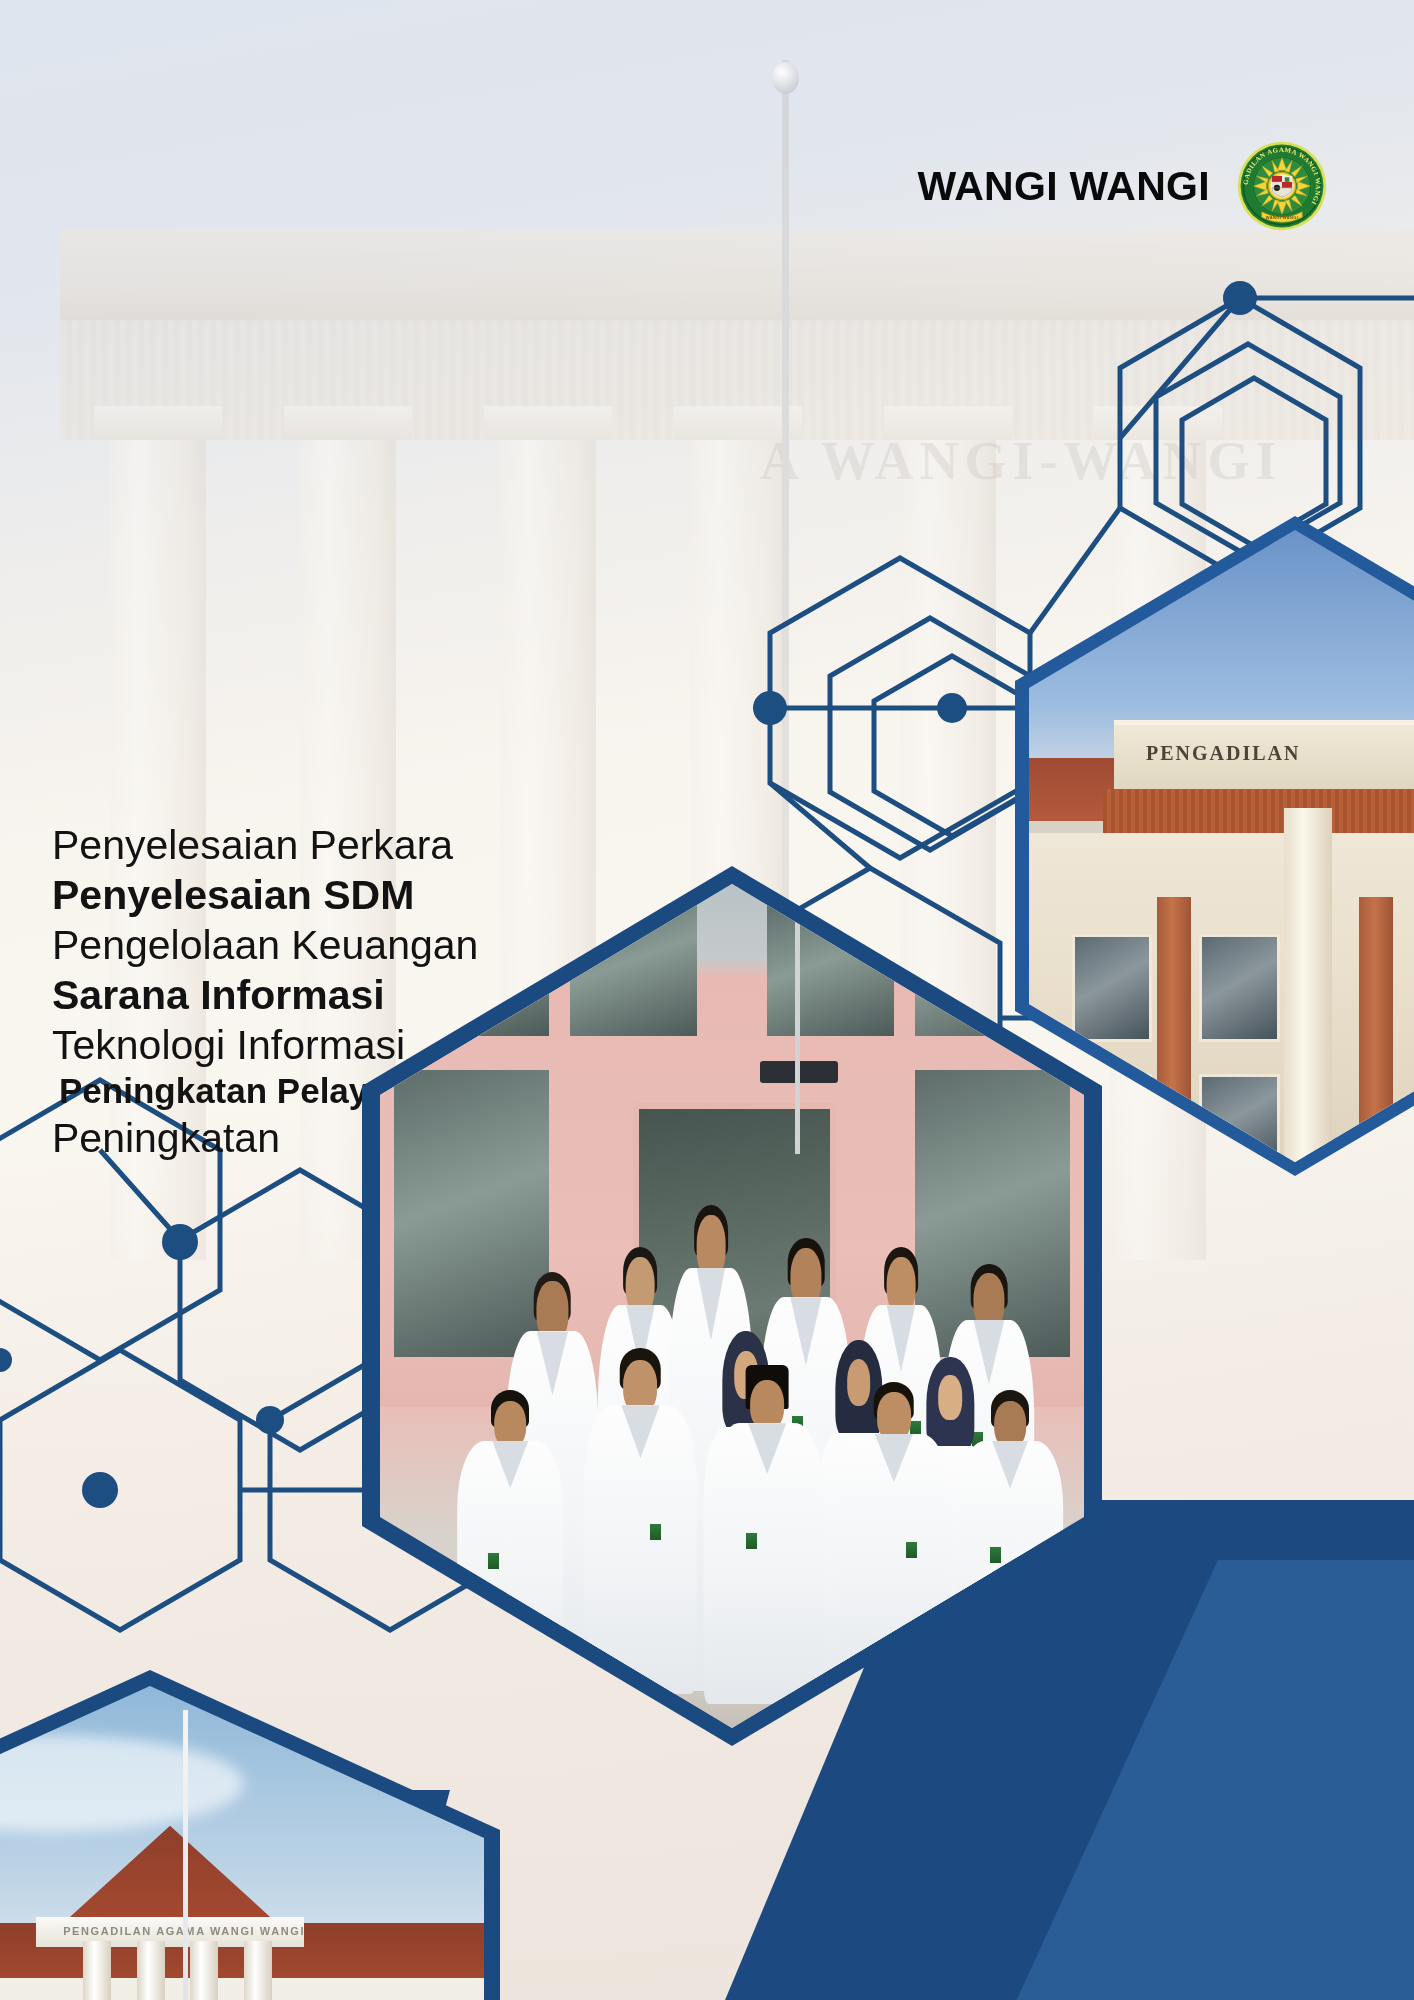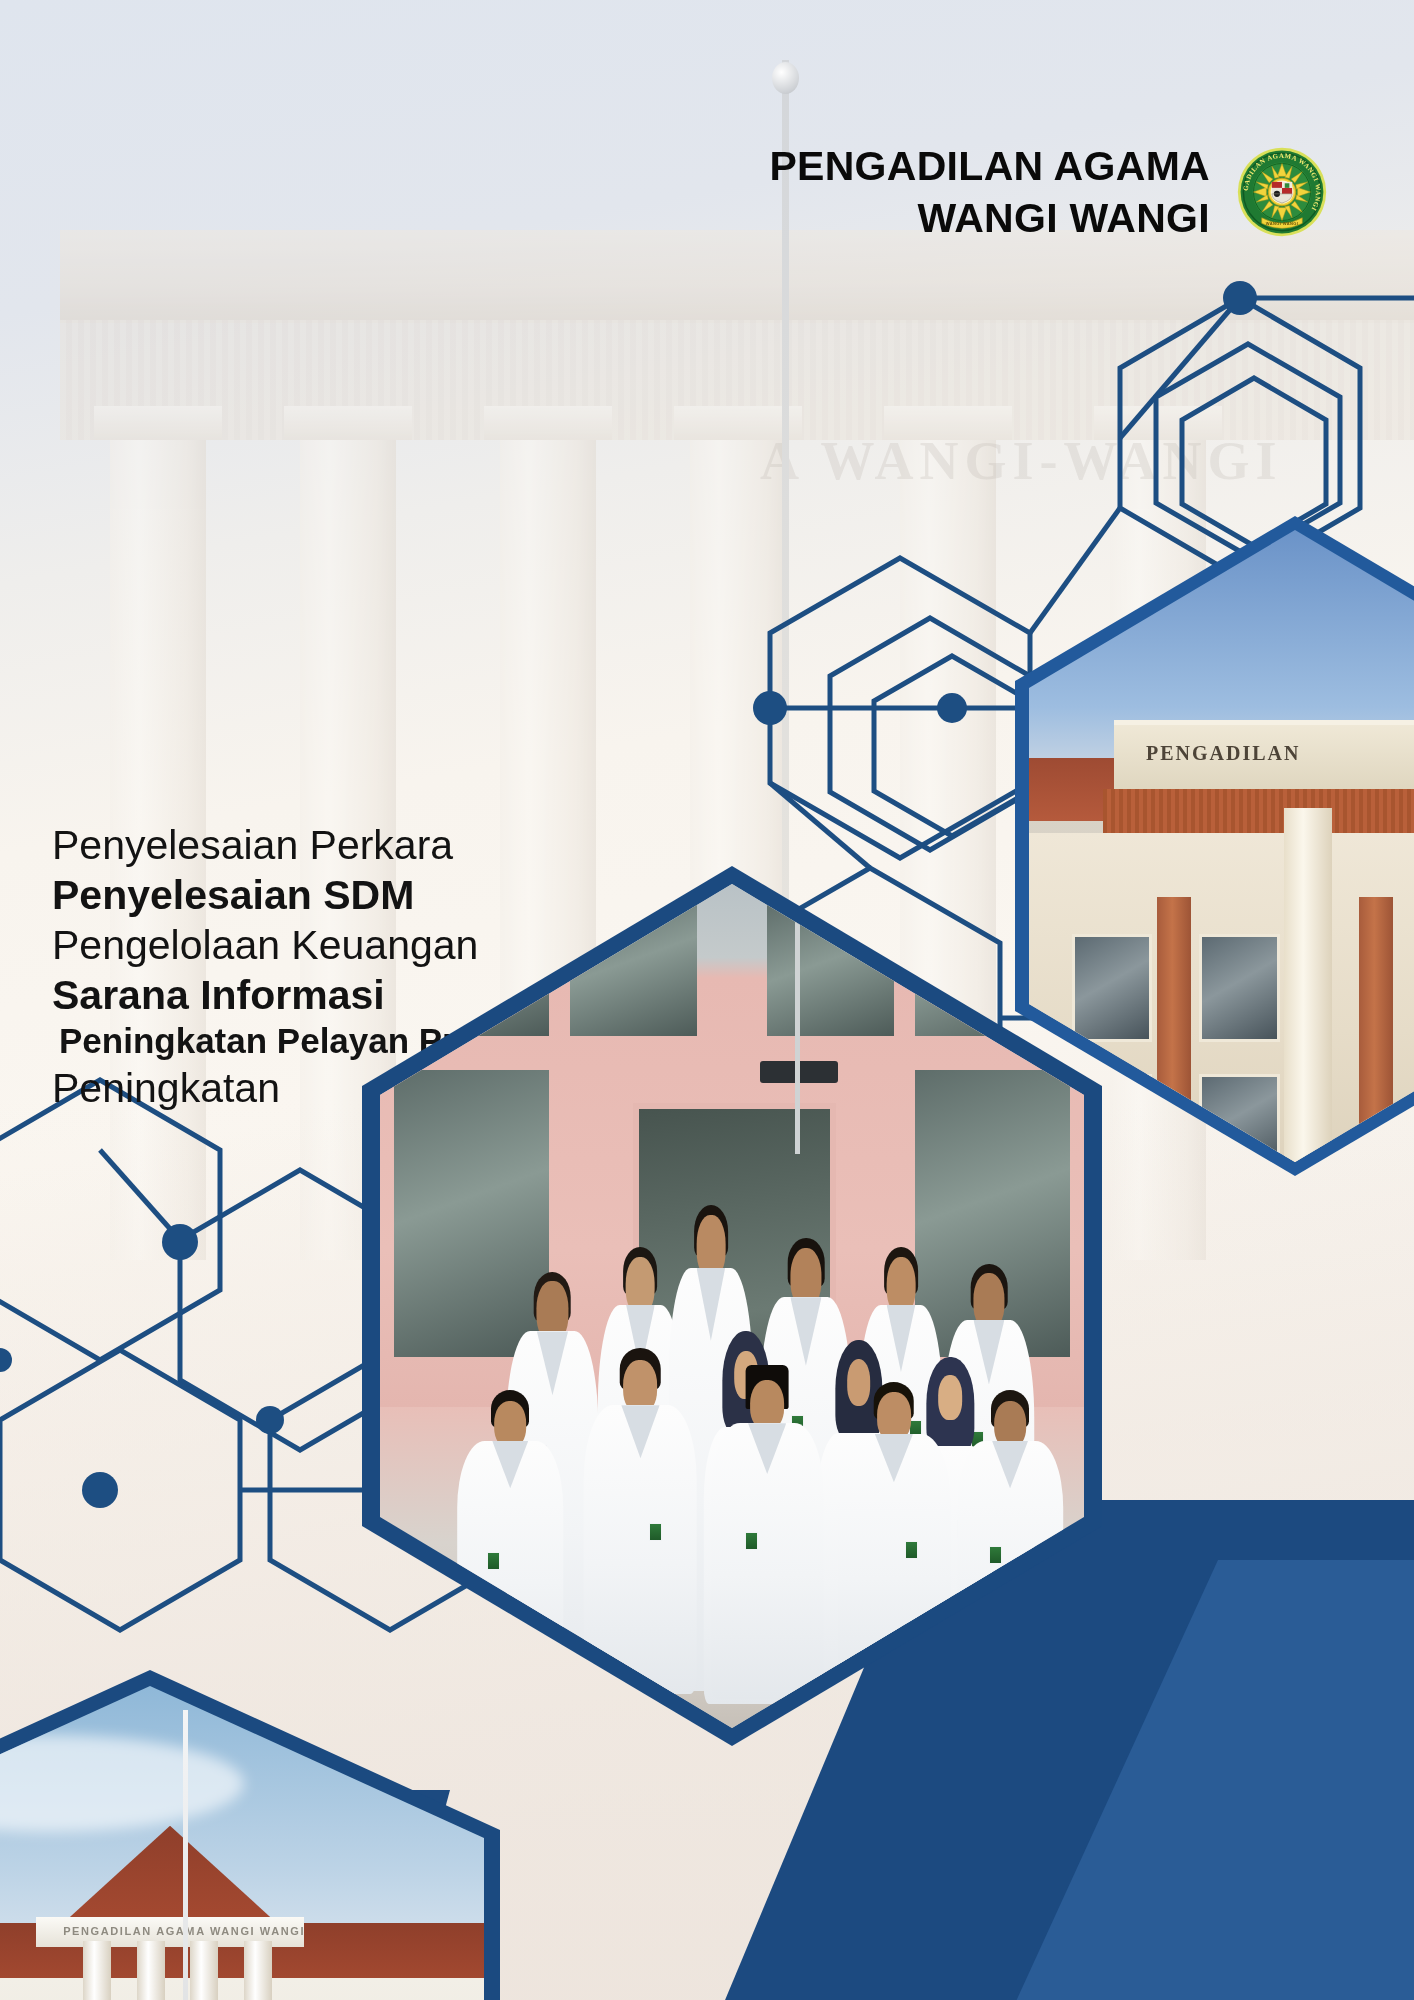--- a/index.html
+++ b/index.html
@@ -477,21 +477,20 @@
     <div class="bg-col" style="left:900px"></div>
     <div class="bg-col" style="left:1110px"></div>
     <div class="bg-signtext">A WANGI-WANGI</div>
   </div>
   <div class="bg-flagpole"></div>
   <div class="bg-flagball"></div>
   <div class="bg-warm"></div>
 
   <div class="header">
     <div class="header-title">
-      <span>PENGADILAN AGAMA</span>
       <span class="l2">WANGI WANGI</span>
     </div>
 
     <div class="seal">
       <svg viewBox="0 0 100 100" aria-hidden="true">
         <defs>
           <path id="ringpath" d="M50,50 m-37,0 a37,37 0 1,1 74,0 a37,37 0 1,1 -74,0"></path>
         </defs>
         <circle cx="50" cy="50" r="48" fill="#d9e05a"></circle>
         <circle cx="50" cy="50" r="45" fill="#1f7a32"></circle>
@@ -616,20 +615,21 @@
       </g>
     </svg>
   </div>
 
 
   <div class="subjects">
     <div class="subj">Penyelesaian Perkara</div>
     <div class="subj bold">Penyelesaian SDM</div>
     <div class="subj">Pengelolaan Keuangan</div>
     <div class="subj bold">Sarana Informasi</div>
+    <div class="subj">Teknologi Informasi</div>
     <div class="subj small">Peningkatan Pelayan Publik</div>
     <div class="subj">Peningkatan</div>
   </div>
 
   <div class="blue-shape-a"></div>
   <div class="blue-shape-b"></div>
   <div class="blue-shape-c"></div>
 
   <div class="hexphoto hexclip photo-bl">
     <div class="frame"></div>

